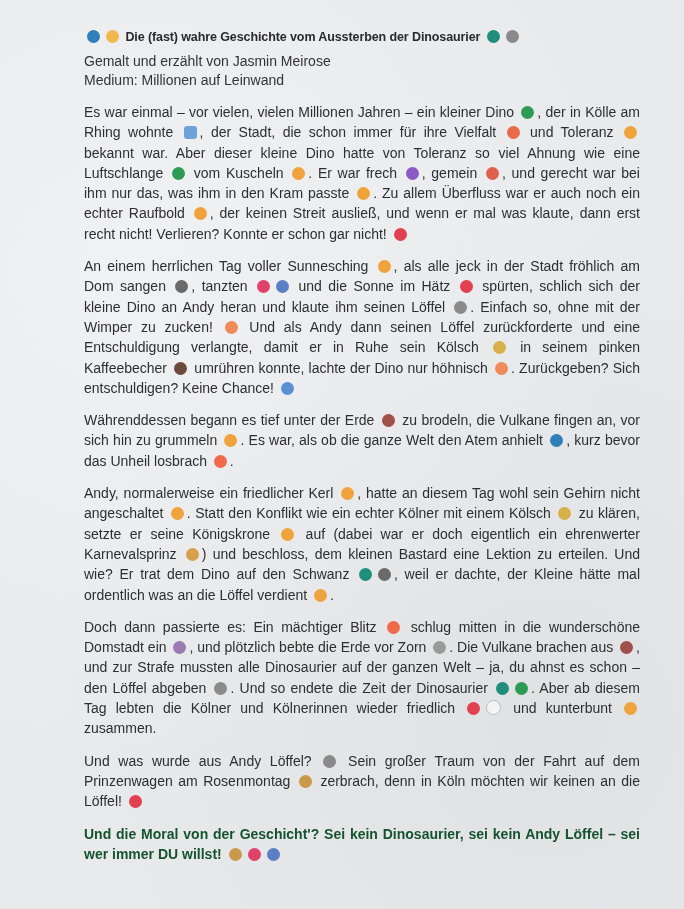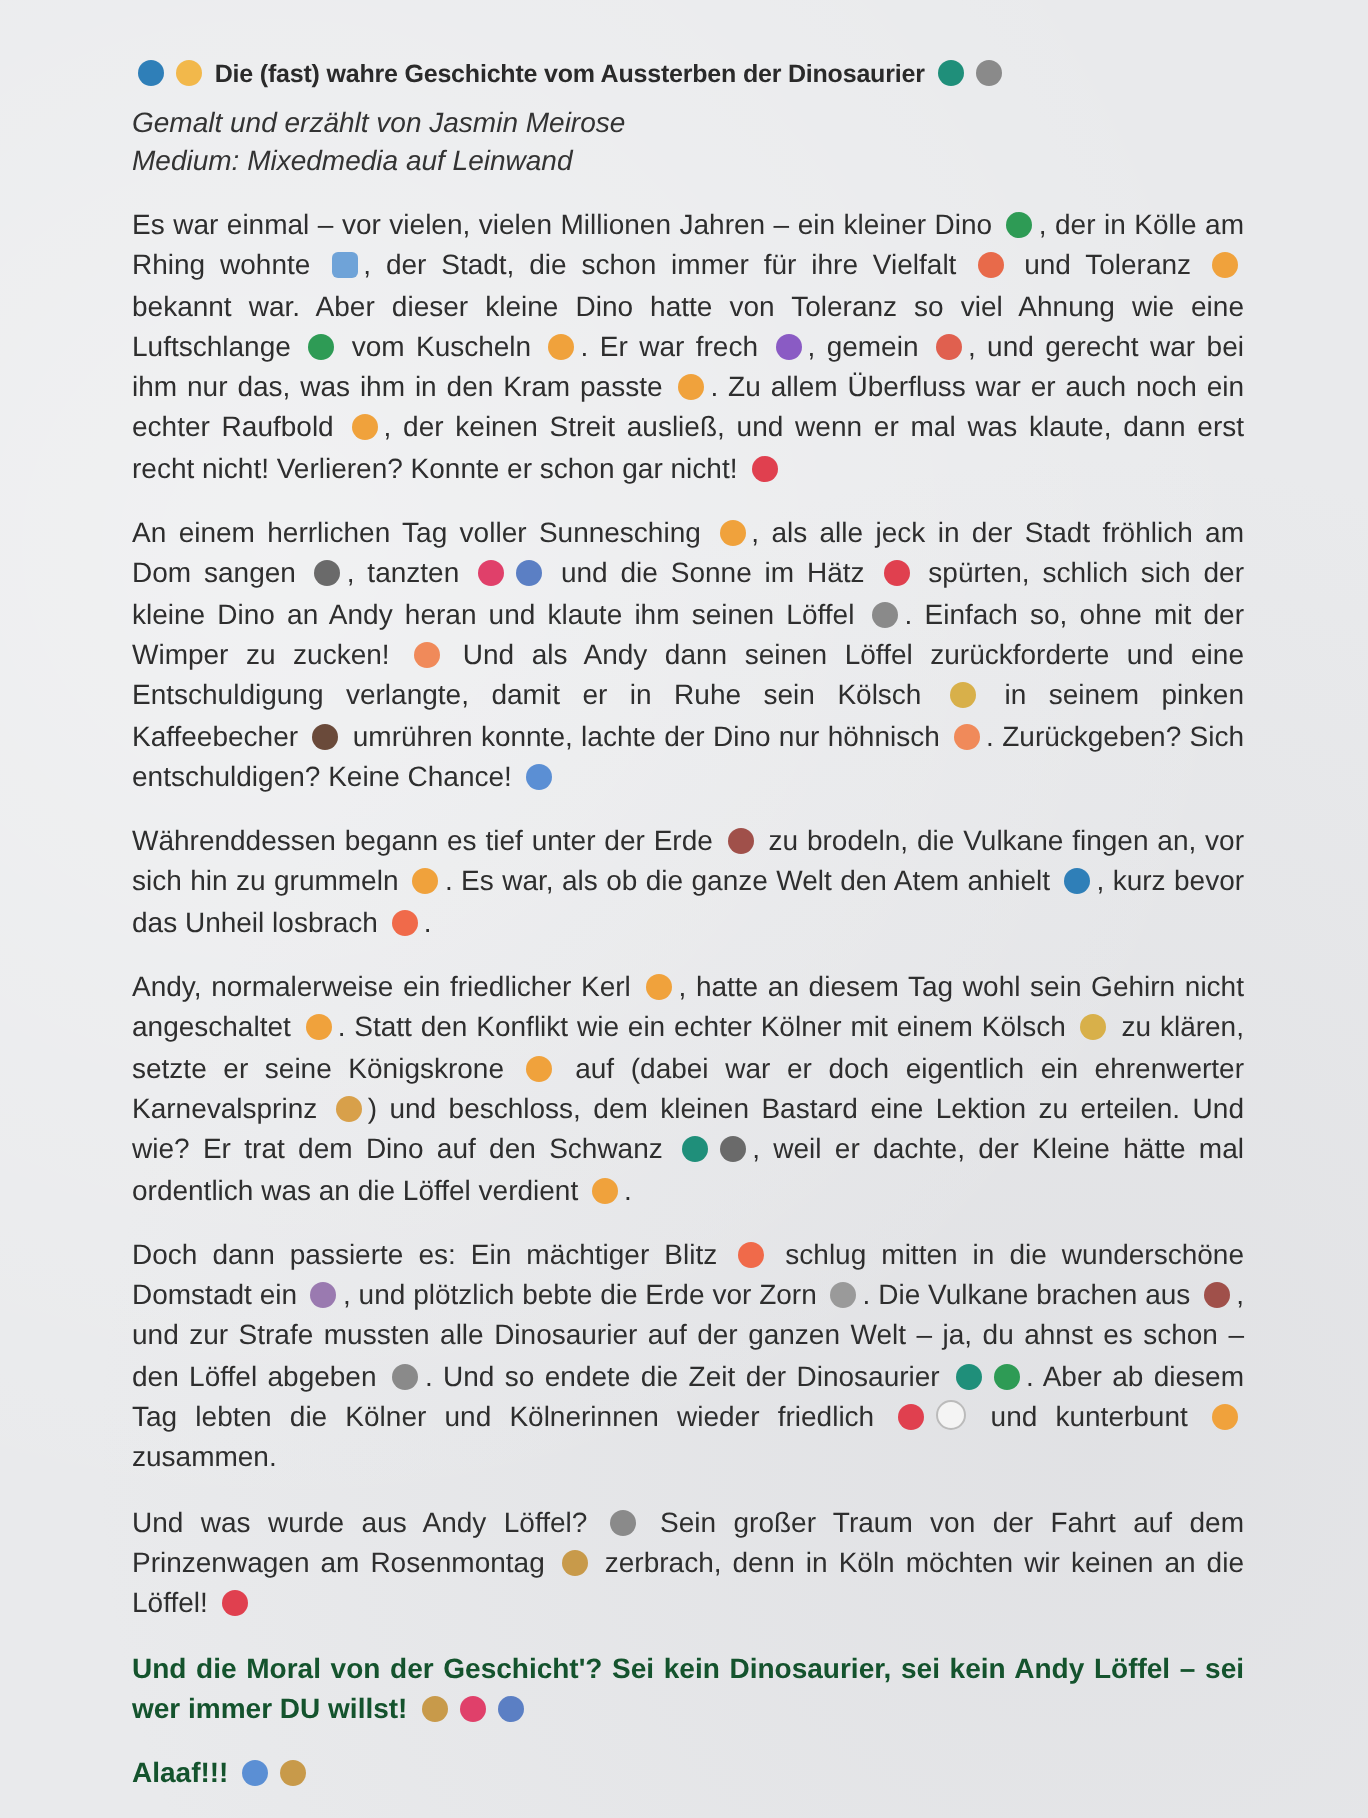--- a/index.html
+++ b/index.html
@@ -5,24 +5,24 @@
   html, body { margin: 0; padding: 0; }
   body {
     width: 684px; height: 909px; overflow: hidden;
     background: #e9eaec;
     background-image:
       radial-gradient(circle at 20% 30%, rgba(255,255,255,0.35) 0, rgba(255,255,255,0) 60%),
       radial-gradient(circle at 80% 80%, rgba(200,200,205,0.25) 0, rgba(200,200,205,0) 55%);
     font-family: "Liberation Sans", "DejaVu Sans", sans-serif;
     color: #2a2a2a;
   }
-  .page { position: absolute; left: 66px; top: 30px; width: 556px; }
+  .page { position: absolute; left: 84px; top: 30px; width: 556px; }
   .title { font-weight: bold; font-size: 12.5px; margin: 0 0 8px 0; letter-spacing: -0.1px; }
   .meta { font-size: 14px; line-height: 19px; color: #333; margin-bottom: 12px; }
-  .meta div { white-space: nowrap; font-style: italic; }
+  .meta div { white-space: nowrap; }
   .para {
     font-size: 14px; line-height: 20.3px; text-align: justify;
     margin: 0 0 12px 0; color: #2e2e2e;
   }
   .para.bold { font-weight: bold; color: #14532d; }
   .emoji {
     display: inline-block; width: 13px; height: 13px; border-radius: 50%;
     vertical-align: -2px; margin: 0 3px;
   }
   .emoji.sq { border-radius: 3px; }
@@ -32,26 +32,25 @@
 
 <div class="page">
   <div class="title">
     <span id="title-before"><span class="emoji" style="background: rgb(47, 127, 184);"></span><span class="emoji" style="background: rgb(242, 184, 75);"></span></span>
     <span>Die (fast) wahre Geschichte vom Aussterben der Dinosaurier</span>
     <span id="title-after"><span class="emoji" style="background: rgb(31, 143, 122);"></span><span class="emoji" style="background: rgb(138, 138, 138);"></span></span>
   </div>
 
   <div class="meta">
     <div>Gemalt und erzählt von Jasmin Meirose</div>
-    <div>Medium: Mixedmedia auf Leinwand</div>
+    <div>Medium: Millionen auf Leinwand</div>
   </div>
 
   <div id="story">
       <p class="para"><span>Es war einmal – vor vielen, vielen Millionen Jahren – ein kleiner Dino </span><span class="emoji" style="background: rgb(46, 155, 85);"></span><span>, der in Kölle am Rhing wohnte </span><span class="emoji sq" style="background: rgb(111, 163, 216);"></span><span>, der Stadt, die schon immer für ihre Vielfalt </span><span class="emoji" style="background: rgb(232, 106, 74);"></span><span> und Toleranz </span><span class="emoji" style="background: rgb(240, 162, 60);"></span><span> bekannt war. Aber dieser kleine Dino hatte von Toleranz so viel Ahnung wie eine Luftschlange </span><span class="emoji" style="background: rgb(46, 155, 85);"></span><span> vom Kuscheln </span><span class="emoji" style="background: rgb(240, 162, 60);"></span><span>. Er war frech </span><span class="emoji" style="background: rgb(138, 91, 196);"></span><span>, gemein </span><span class="emoji" style="background: rgb(224, 96, 79);"></span><span>, und gerecht war bei ihm nur das, was ihm in den Kram passte </span><span class="emoji" style="background: rgb(240, 162, 60);"></span><span>. Zu allem Überfluss war er auch noch ein echter Raufbold </span><span class="emoji" style="background: rgb(240, 162, 60);"></span><span>, der keinen Streit ausließ, und wenn er mal was klaute, dann erst recht nicht! Verlieren? Konnte er schon gar nicht! </span><span class="emoji" style="background: rgb(224, 64, 79);"></span></p>
       <p class="para"><span>An einem herrlichen Tag voller Sunnesching </span><span class="emoji" style="background: rgb(240, 162, 60);"></span><span>, als alle jeck in der Stadt fröhlich am Dom sangen </span><span class="emoji" style="background: rgb(106, 106, 106);"></span><span>, tanzten </span><span class="emoji" style="background: rgb(224, 64, 106);"></span><span class="emoji" style="background: rgb(91, 127, 196);"></span><span> und die Sonne im Hätz </span><span class="emoji" style="background: rgb(224, 64, 79);"></span><span> spürten, schlich sich der kleine Dino an Andy heran und klaute ihm seinen Löffel </span><span class="emoji" style="background: rgb(138, 138, 138);"></span><span>. Einfach so, ohne mit der Wimper zu zucken! </span><span class="emoji" style="background: rgb(240, 138, 90);"></span><span> Und als Andy dann seinen Löffel zurückforderte und eine Entschuldigung verlangte, damit er in Ruhe sein Kölsch </span><span class="emoji" style="background: rgb(216, 176, 74);"></span><span> in seinem pinken Kaffeebecher </span><span class="emoji" style="background: rgb(106, 74, 58);"></span><span> umrühren konnte, lachte der Dino nur höhnisch </span><span class="emoji" style="background: rgb(240, 138, 90);"></span><span>. Zurückgeben? Sich entschuldigen? Keine Chance! </span><span class="emoji" style="background: rgb(91, 143, 212);"></span></p>
       <p class="para"><span>Währenddessen begann es tief unter der Erde </span><span class="emoji" style="background: rgb(160, 80, 74);"></span><span> zu brodeln, die Vulkane fingen an, vor sich hin zu grummeln </span><span class="emoji" style="background: rgb(240, 162, 60);"></span><span>. Es war, als ob die ganze Welt den Atem anhielt </span><span class="emoji" style="background: rgb(47, 127, 184);"></span><span>, kurz bevor das Unheil losbrach </span><span class="emoji" style="background: rgb(240, 106, 74);"></span><span>.</span></p>
       <p class="para"><span>Andy, normalerweise ein friedlicher Kerl </span><span class="emoji" style="background: rgb(240, 162, 60);"></span><span>, hatte an diesem Tag wohl sein Gehirn nicht angeschaltet </span><span class="emoji" style="background: rgb(240, 162, 60);"></span><span>. Statt den Konflikt wie ein echter Kölner mit einem Kölsch </span><span class="emoji" style="background: rgb(216, 176, 74);"></span><span> zu klären, setzte er seine Königskrone </span><span class="emoji" style="background: rgb(240, 162, 60);"></span><span> auf (dabei war er doch eigentlich ein ehrenwerter Karnevalsprinz </span><span class="emoji" style="background: rgb(216, 160, 74);"></span><span>) und beschloss, dem kleinen Bastard eine Lektion zu erteilen. Und wie? Er trat dem Dino auf den Schwanz </span><span class="emoji" style="background: rgb(31, 143, 122);"></span><span class="emoji" style="background: rgb(106, 106, 106);"></span><span>, weil er dachte, der Kleine hätte mal ordentlich was an die Löffel verdient </span><span class="emoji" style="background: rgb(240, 162, 60);"></span><span>.</span></p>
       <p class="para"><span>Doch dann passierte es: Ein mächtiger Blitz </span><span class="emoji" style="background: rgb(240, 106, 74);"></span><span> schlug mitten in die wunderschöne Domstadt ein </span><span class="emoji" style="background: rgb(154, 122, 176);"></span><span>, und plötzlich bebte die Erde vor Zorn </span><span class="emoji" style="background: rgb(154, 154, 154);"></span><span>. Die Vulkane brachen aus </span><span class="emoji" style="background: rgb(160, 80, 74);"></span><span>, und zur Strafe mussten alle Dinosaurier auf der ganzen Welt – ja, du ahnst es schon – den Löffel abgeben </span><span class="emoji" style="background: rgb(138, 138, 138);"></span><span>. Und so endete die Zeit der Dinosaurier </span><span class="emoji" style="background: rgb(31, 143, 122);"></span><span class="emoji" style="background: rgb(46, 155, 85);"></span><span>. Aber ab diesem Tag lebten die Kölner und Kölnerinnen wieder friedlich </span><span class="emoji" style="background: rgb(224, 64, 79);"></span><span class="emoji" style="background: rgb(244, 244, 244); border: 1px solid rgb(187, 187, 187);"></span><span> und kunterbunt </span><span class="emoji" style="background: rgb(240, 162, 60);"></span><span> zusammen.</span></p>
       <p class="para"><span>Und was wurde aus Andy Löffel? </span><span class="emoji" style="background: rgb(138, 138, 138);"></span><span> Sein großer Traum von der Fahrt auf dem Prinzenwagen am Rosenmontag </span><span class="emoji" style="background: rgb(200, 154, 74);"></span><span> zerbrach, denn in Köln möchten wir keinen an die Löffel! </span><span class="emoji" style="background: rgb(224, 64, 79);"></span></p>
       <p class="para bold"><span>Und die Moral von der Geschicht'? Sei kein Dinosaurier, sei kein Andy Löffel – sei wer immer DU willst! </span><span class="emoji" style="background: rgb(200, 154, 74);"></span><span class="emoji" style="background: rgb(224, 64, 106);"></span><span class="emoji" style="background: rgb(91, 127, 196);"></span></p>
-      <p class="para bold"><span>Alaaf!!! </span><span class="emoji" style="background: rgb(91, 143, 212);"></span><span class="emoji" style="background: rgb(200, 154, 74);"></span></p>
     </div>
 </div>
 
 </body></html>

